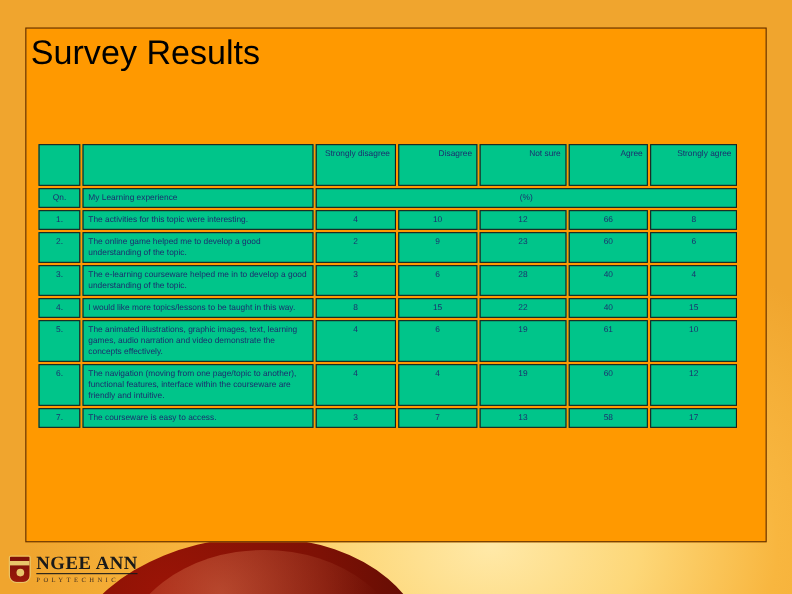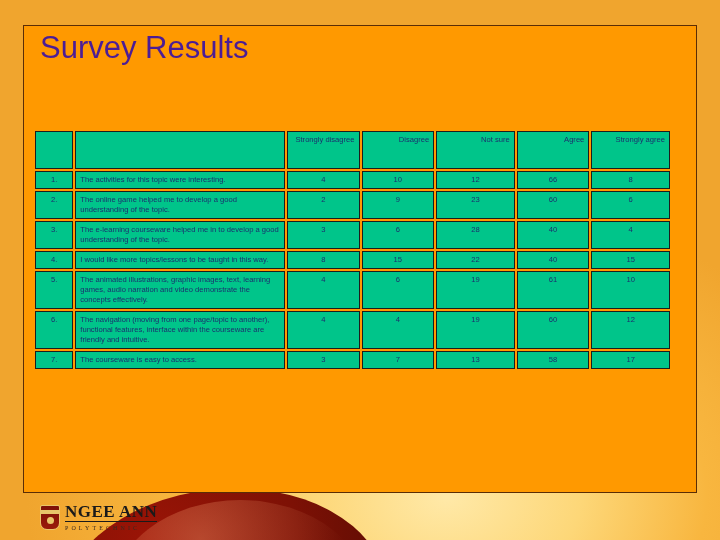--- a/index.html
+++ b/index.html
@@ -53,24 +53,24 @@
     top: 25px;
     width: 674px;
     height: 468px;
     background: #ff9900;
     border: 1px solid #5a2d06;
     box-sizing: border-box;
   }
 
   #title {
     position: absolute;
-    left: 16px;
+    left: 4px;
     top: 4px;
     font-size: 31px;
-    color: #4c1d95;
+    color: #000000;
     letter-spacing: 0px;
     white-space: nowrap;
   }
   #subtitle {
     position: absolute;
     left: 8px;
     top: 48px;
     font-size: 15.5px;
     color: #2b0f00;
     line-height: 21px;
@@ -148,21 +148,20 @@
   .col-d5   { width: 78px; }
 
   
   #logo {
     position: absolute;
     left: 8px;
     top: 503px;
     display: flex;
     align-items: center;
     gap: 5px;
-    margin-left: 32px;
   }
   #crest {
     position: relative;
     width: 20px;
     height: 25px;
     background: linear-gradient(#7d1008, #9a1a0a);
     border: 1px solid #e8c56a;
     border-radius: 2px 2px 7px 7px;
     box-sizing: border-box;
     overflow: hidden;
@@ -235,20 +234,25 @@
         <tr>
           <td class="blank"></td>
           <td class="blank"></td>
           <td class="hdr">Strongly disagree</td>
           <td class="hdr">Disagree</td>
           <td class="hdr">Not sure</td>
           <td class="hdr">Agree</td>
           <td class="hdr">Strongly agree</td>
         </tr>
 
+        <tr>
+          <td class="qn">Qn.</td>
+          <td class="qtext sect-left">My Learning experience</td>
+          <td class="sect" colspan="5">(%)</td>
+        </tr>
 
         <tr>
           <td class="qn">1.</td>
           <td class="qtext">The activities for this topic were interesting.</td>
           <td class="val">4</td>
           <td class="val">10</td>
           <td class="val">12</td>
           <td class="val">66</td>
           <td class="val">8</td>
         </tr>

